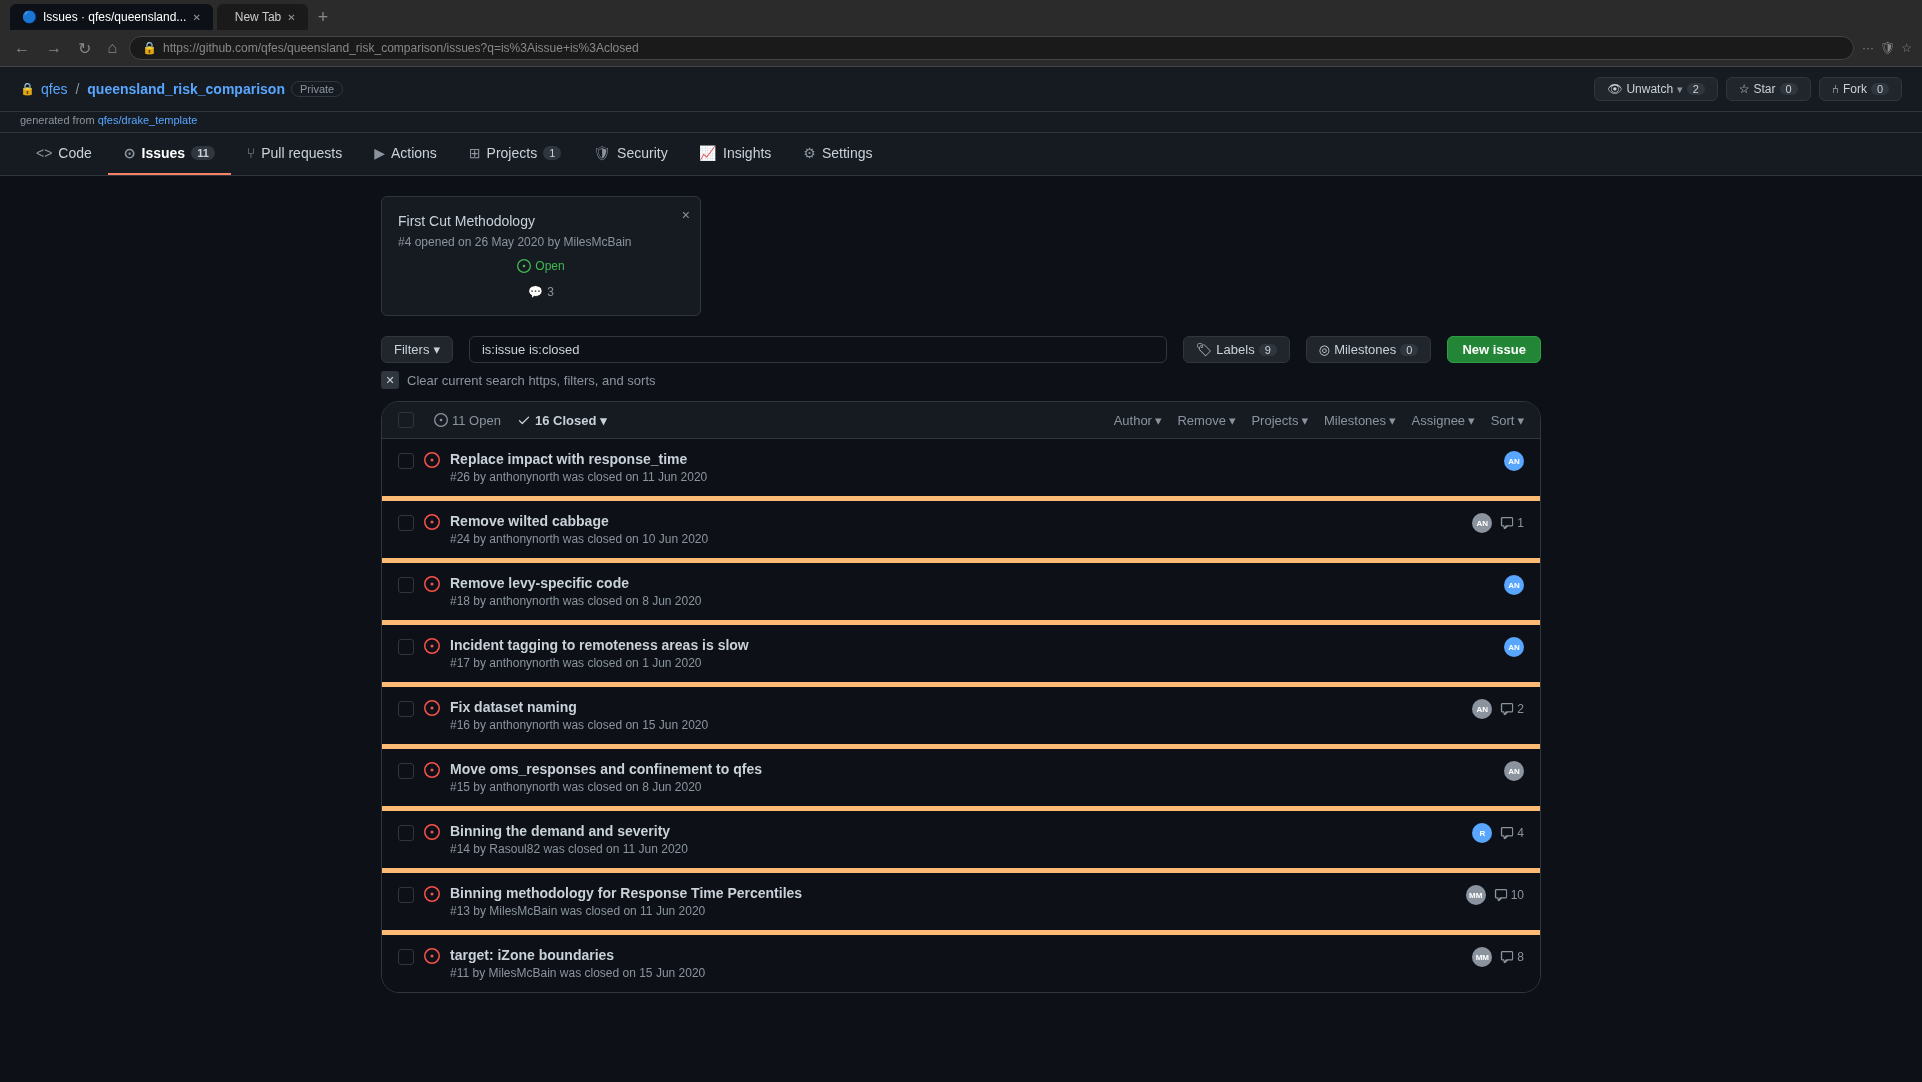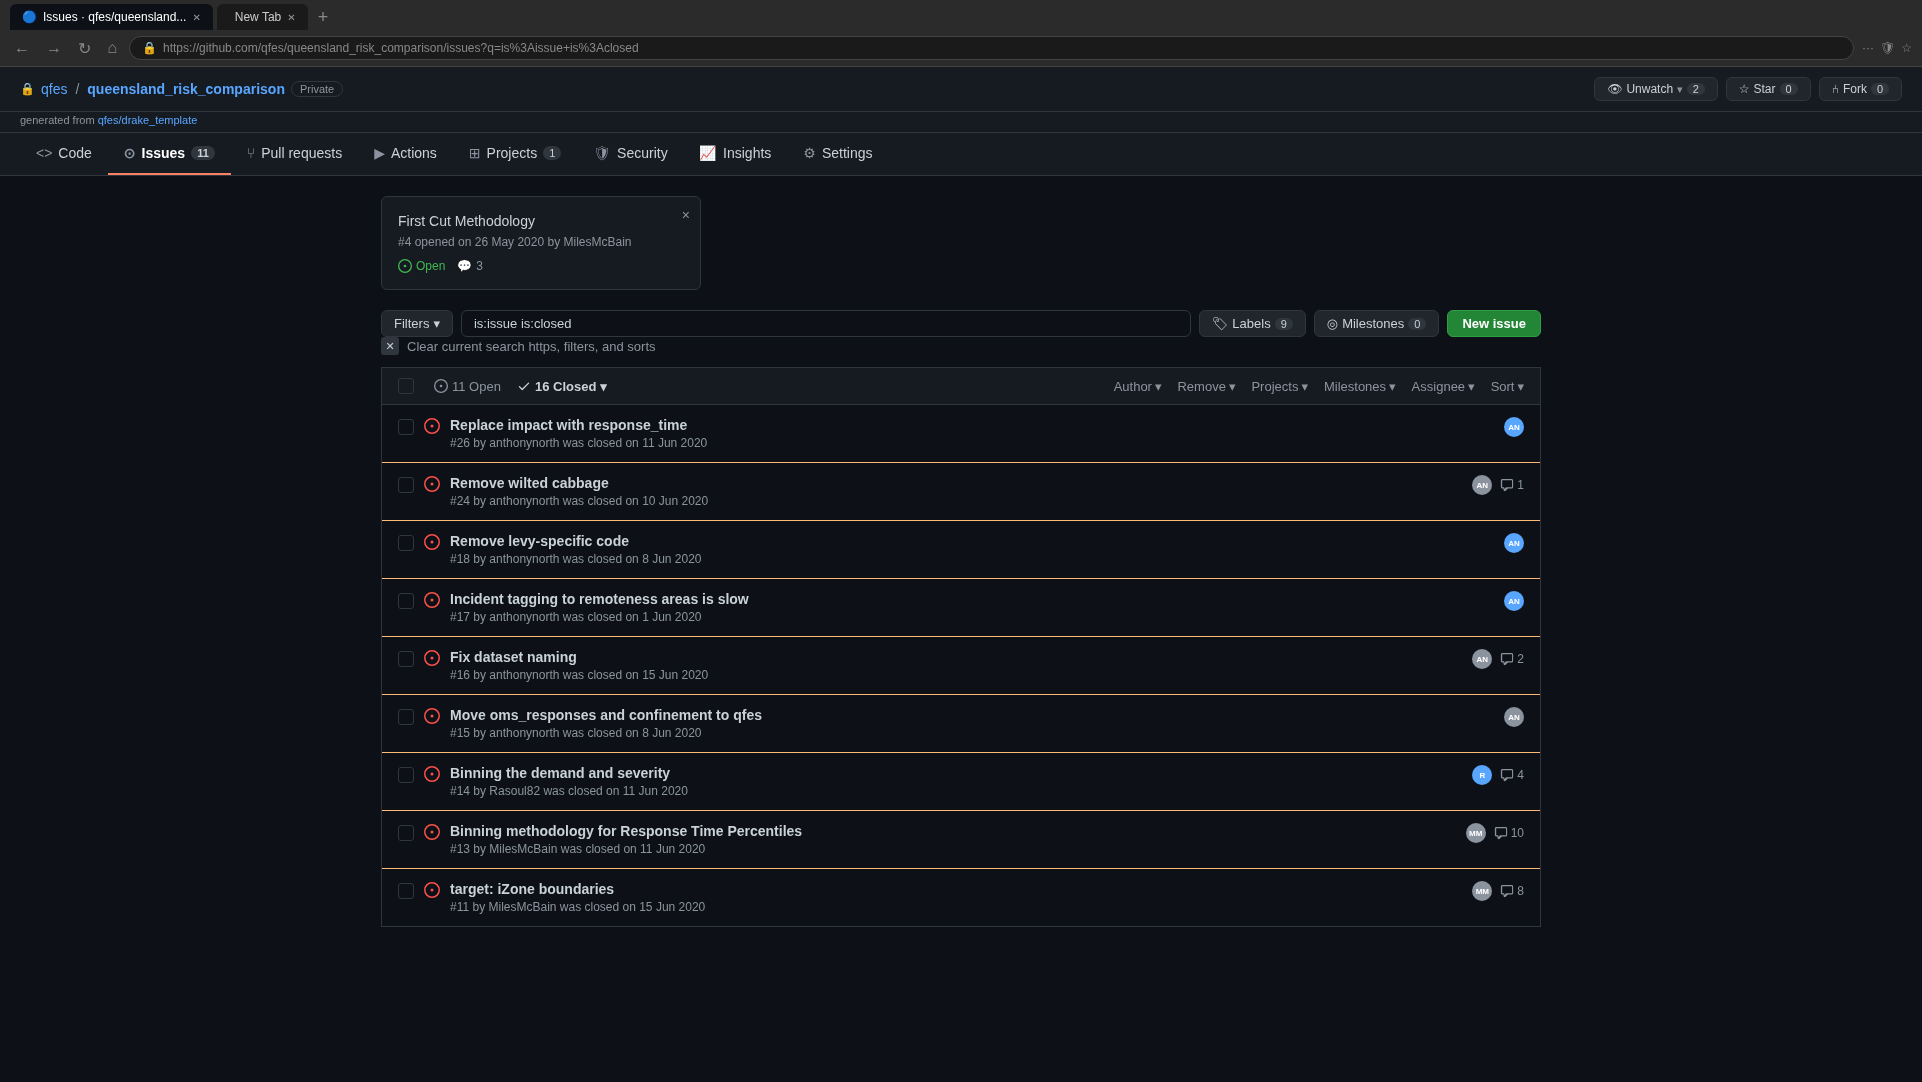--- a/index.html
+++ b/index.html
@@ -214,20 +214,21 @@
     }
     .pinned-card-meta {
       font-size: 12px;
       color: #8b949e;
       margin-bottom: 10px;
     }
     .pinned-card-footer {
       display: flex;
       align-items: center;
       gap: 12px;
+      flex-direction: column;
     }
     .status-open {
       display: flex;
       align-items: center;
       gap: 4px;
       color: #3fb950;
       font-size: 12px;
     }
     .comment-count {
       display: flex;
@@ -244,21 +245,22 @@
       border: none;
       color: #8b949e;
       cursor: pointer;
       font-size: 14px;
     }
 
     
     .issues-toolbar {
       display: flex;
       align-items: center;
-      gap: 8px;
+      gap: 16px;
+      margin-bottom: 8px;
     }
     .filter-btn {
       background: #21262d;
       border: 1px solid #30363d;
       border-radius: 6px;
       color: #c9d1d9;
       padding: 5px 12px;
       font-size: 13px;
       cursor: pointer;
       display: flex;
@@ -322,21 +324,21 @@
       background: #30363d;
       border-radius: 3px;
       color: #c9d1d9;
       font-size: 11px;
       cursor: pointer;
     }
 
     
     .issues-list {
       border: 1px solid #30363d;
-      border-radius: 0;
+      border-radius: 18px;
       overflow: hidden;
     }
     .issues-list-header {
       background: #161b22;
       border-bottom: 1px solid #30363d;
       padding: 10px 16px;
       display: flex;
       align-items: center;
       gap: 16px;
     }
@@ -374,21 +376,21 @@
       display: flex;
       align-items: flex-end;
       gap: 3px;
     }
 
     
     .issue-row {
       display: flex;
       align-items: flex-start;
       padding: 12px 16px;
-      border-bottom: 1px solid #fdba74;
+      border-bottom: 5px solid #fdba74;
       background: #0d1117;
       gap: 10px;
     }
     .issue-row:last-child { border-bottom: none; }
     .issue-checkbox {
       width: 16px;
       height: 16px;
       border: 1px solid #30363d;
       border-radius: 3px;
       cursor: pointer;

